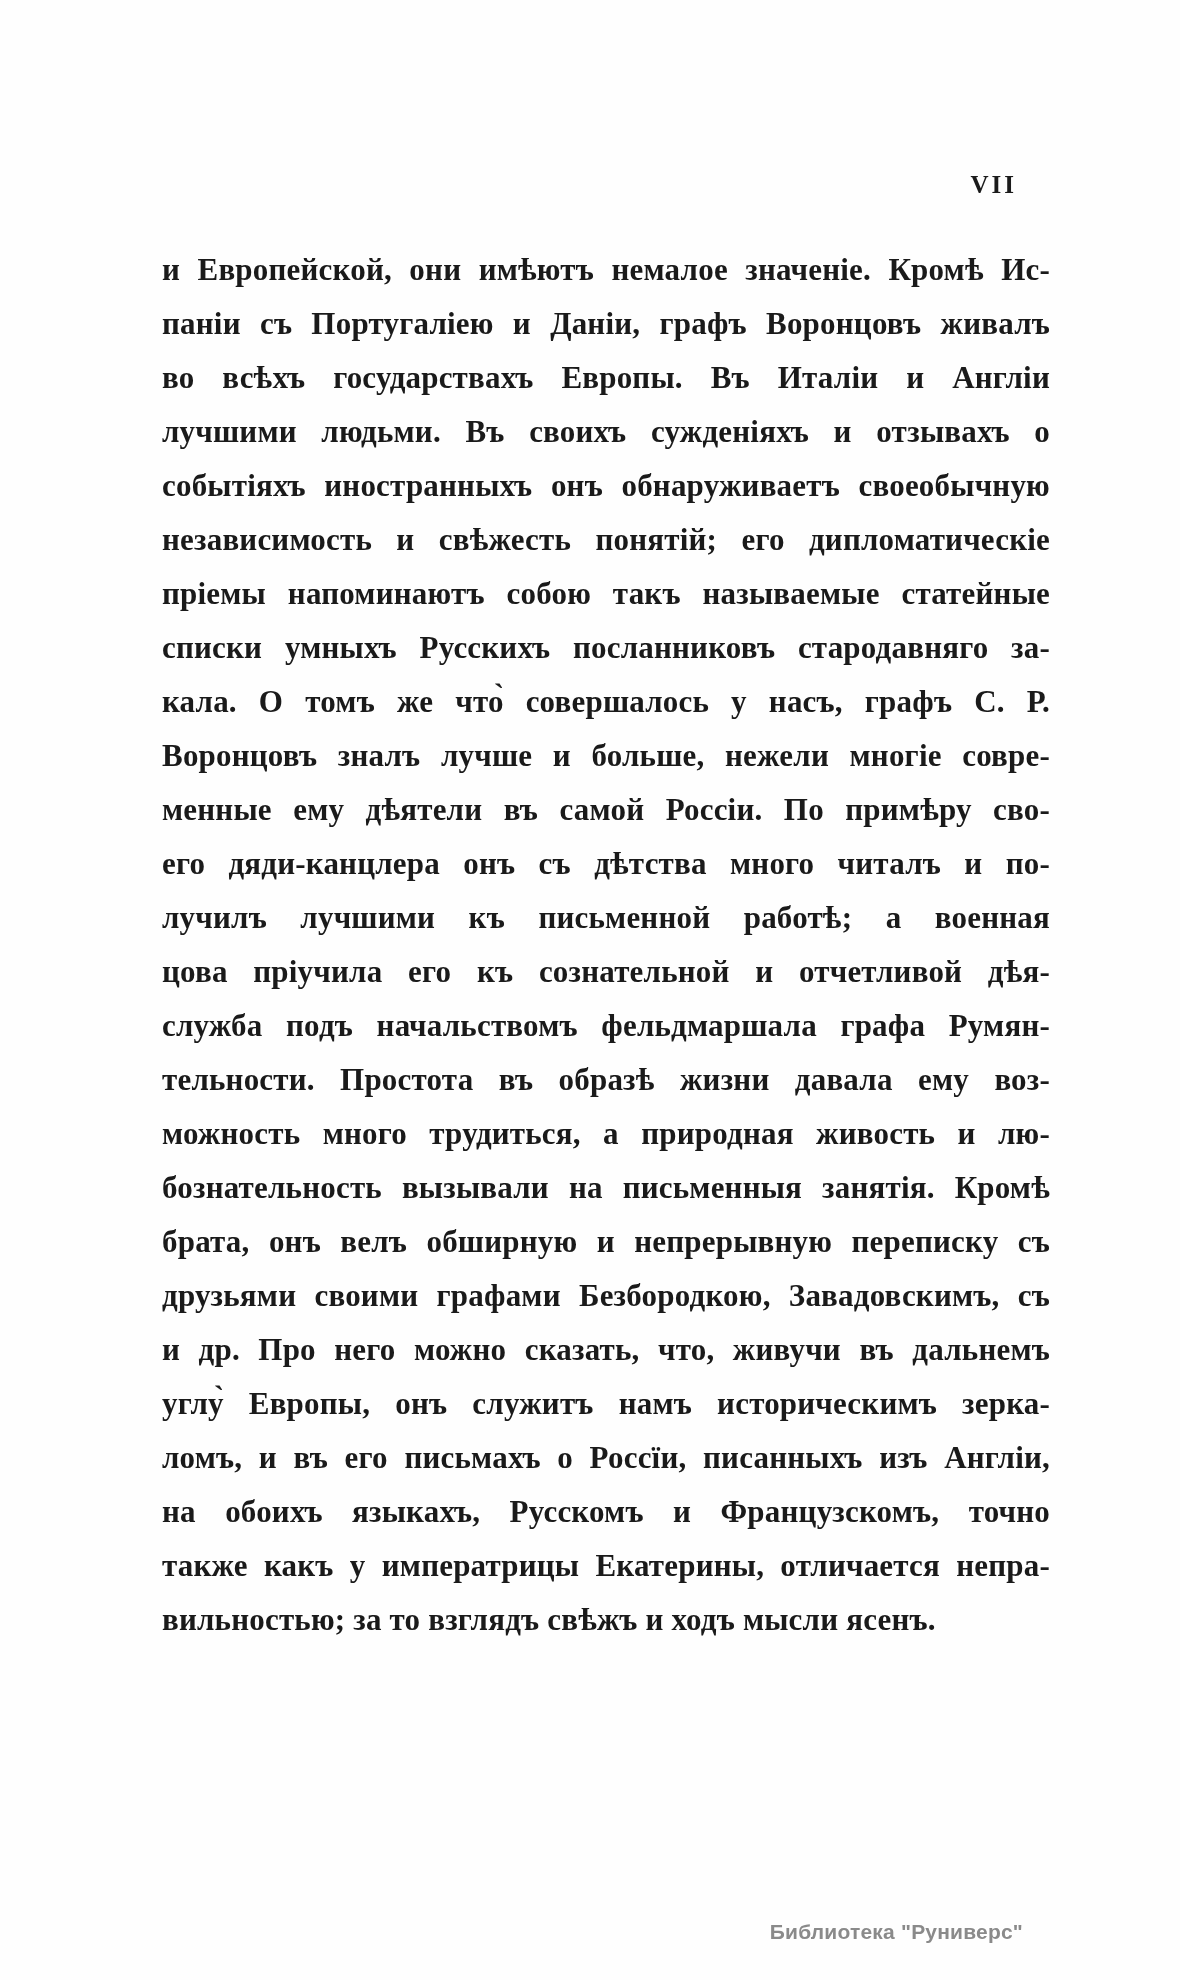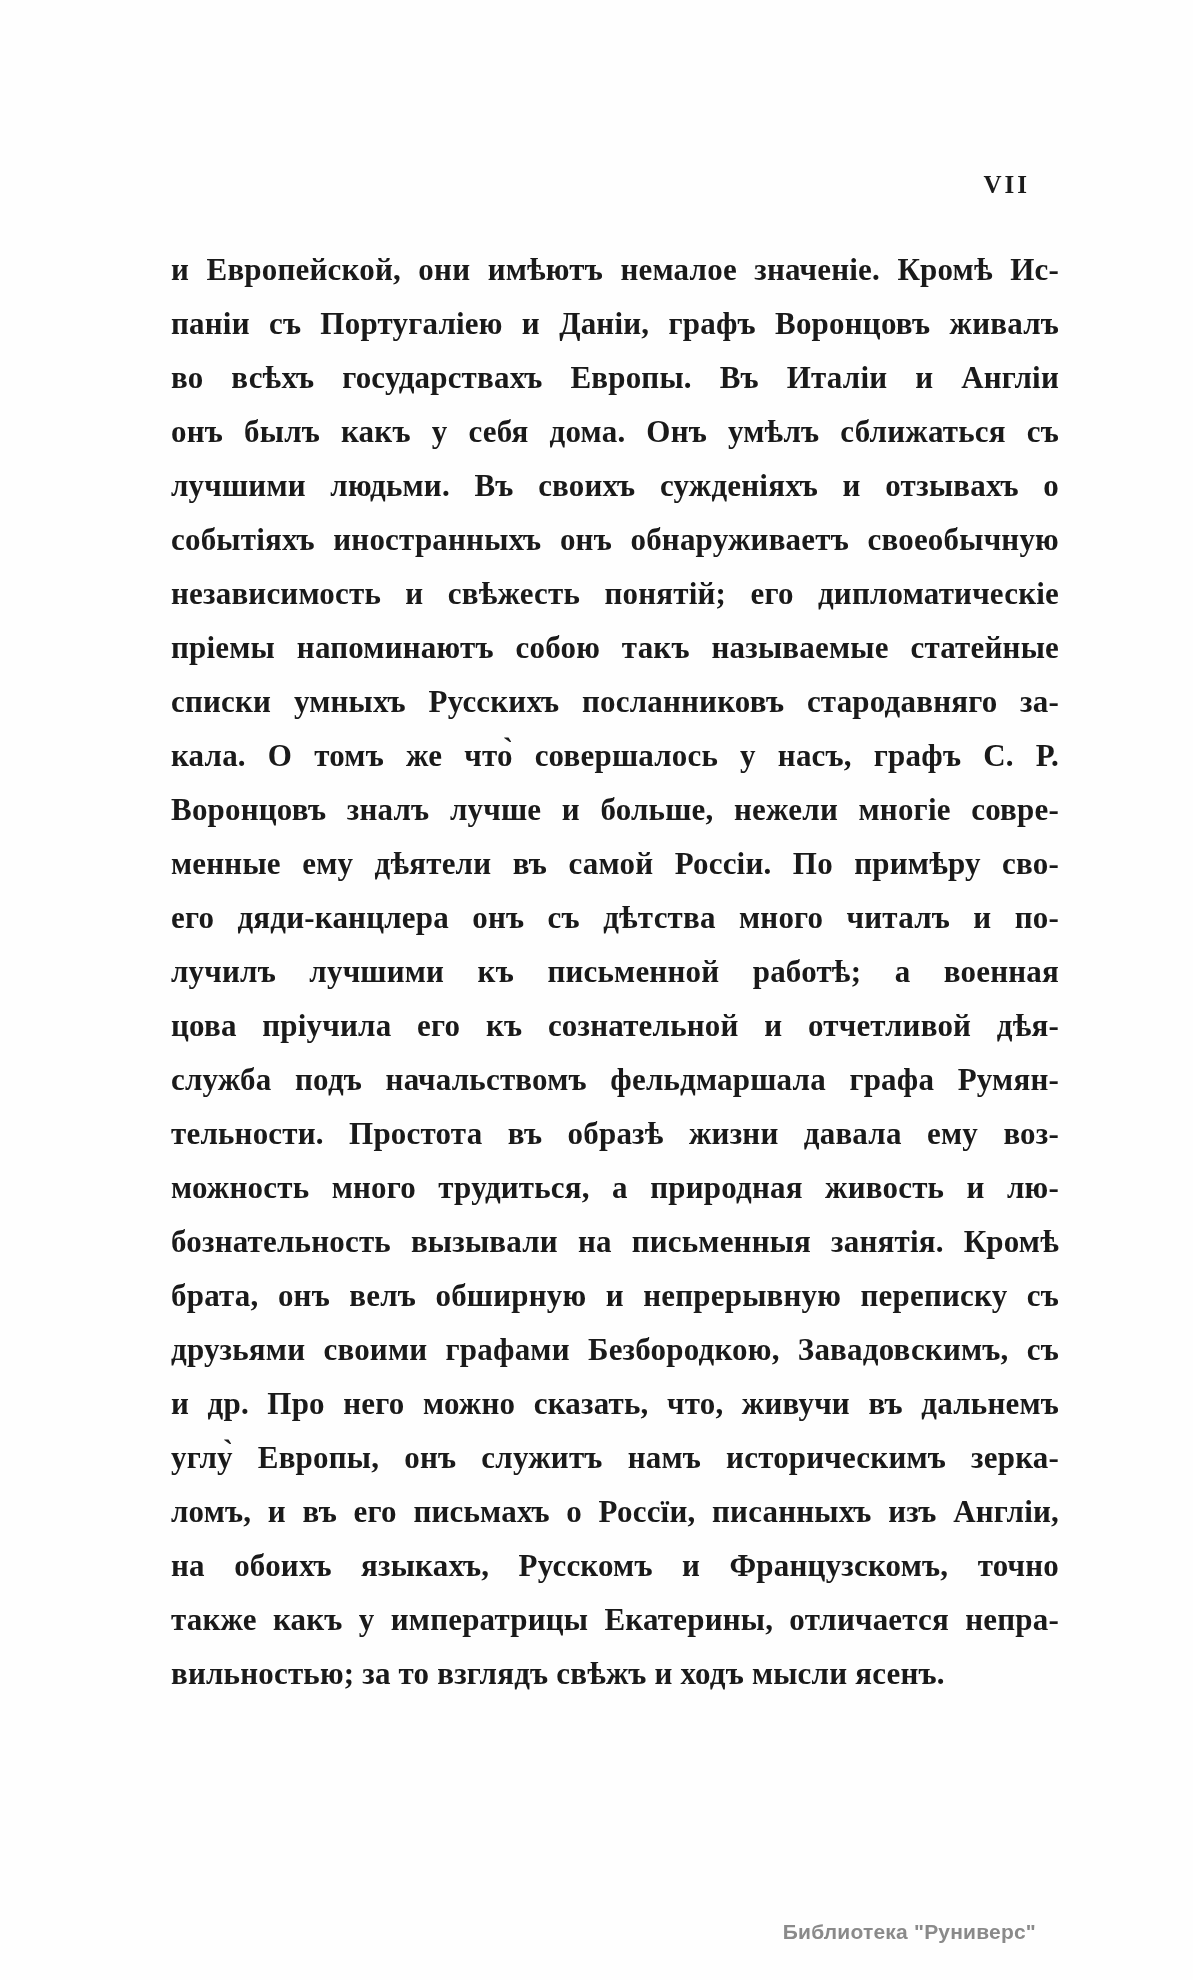--- a/index.html
+++ b/index.html
@@ -7,36 +7,35 @@
     padding: 0;
     background: #ffffff;
   }
   .page {
     position: relative;
     width: 1180px;
     height: 1980px;
     background: #fefefe;
     overflow: hidden;
     font-family: "Liberation Serif", "DejaVu Serif", serif;
-    padding-left: 13px;
   }
   .page-number {
     position: absolute;
     top: 172px;
     right: 163px;
     font-family: "Liberation Serif", "DejaVu Serif", serif;
     font-weight: bold;
     font-size: 25px;
     letter-spacing: 3px;
     color: #1b1b1b;
     line-height: 1;
   }
   .text-block {
     position: absolute;
-    left: 171px;
+    left: 162px;
     top: 243px;
     width: 888px;
   }
   .text-line {
     font-family: "Liberation Serif", "DejaVu Serif", serif;
     font-weight: bold;
     font-size: 31px;
     line-height: 54px;
     height: 54px;
     color: #1a1a1a;
@@ -63,21 +62,20 @@
 <body>
 
 <div class="page">
 
   <div class="page-number">VII</div>
 
   <div class="text-block">
     <div class="text-line">и Европейской, они имѣютъ немалое значеніе. Кромѣ Ис-</div>
       <div class="text-line">паніи съ Португаліею и Даніи, графъ Воронцовъ живалъ</div>
       <div class="text-line">во всѣхъ государствахъ Европы. Въ Италіи и Англіи</div>
-      <div class="text-line">онъ былъ какъ у себя дома. Онъ умѣлъ сближаться съ</div>
       <div class="text-line">лучшими людьми. Въ своихъ сужденіяхъ и отзывахъ о</div>
       <div class="text-line">событіяхъ иностранныхъ онъ обнаруживаетъ своеобычную</div>
       <div class="text-line">независимость и свѣжесть понятій; его дипломатическіе</div>
       <div class="text-line">пріемы напоминаютъ собою такъ называемые статейные</div>
       <div class="text-line">списки умныхъ Русскихъ посланниковъ стародавняго за-</div>
       <div class="text-line">кала. О томъ же что̀ совершалось у насъ, графъ С. Р.</div>
       <div class="text-line">Воронцовъ зналъ лучше и больше, нежели многіе совре-</div>
       <div class="text-line">менные ему дѣятели въ самой Россіи. По примѣру сво-</div>
       <div class="text-line">его дяди-канцлера онъ съ дѣтства много читалъ и по-</div>
       <div class="text-line">лучилъ лучшими къ письменной работѣ; а военная</div>

